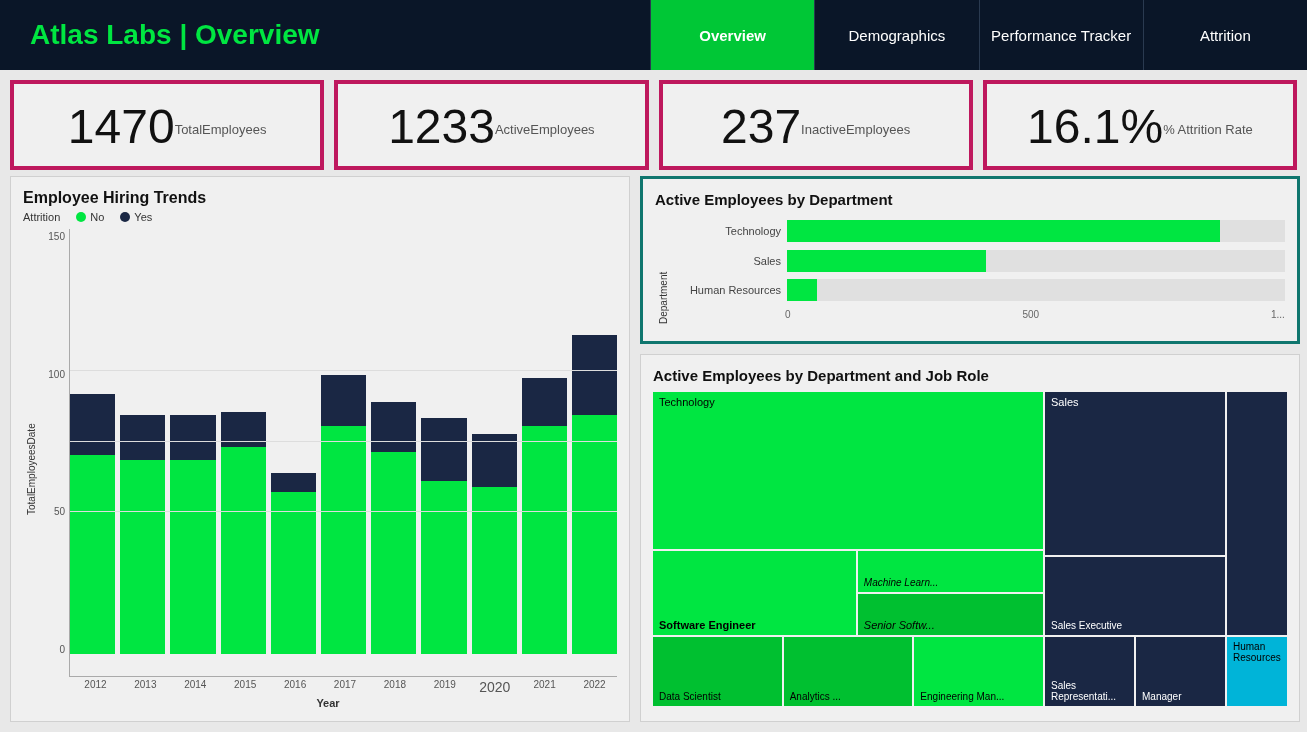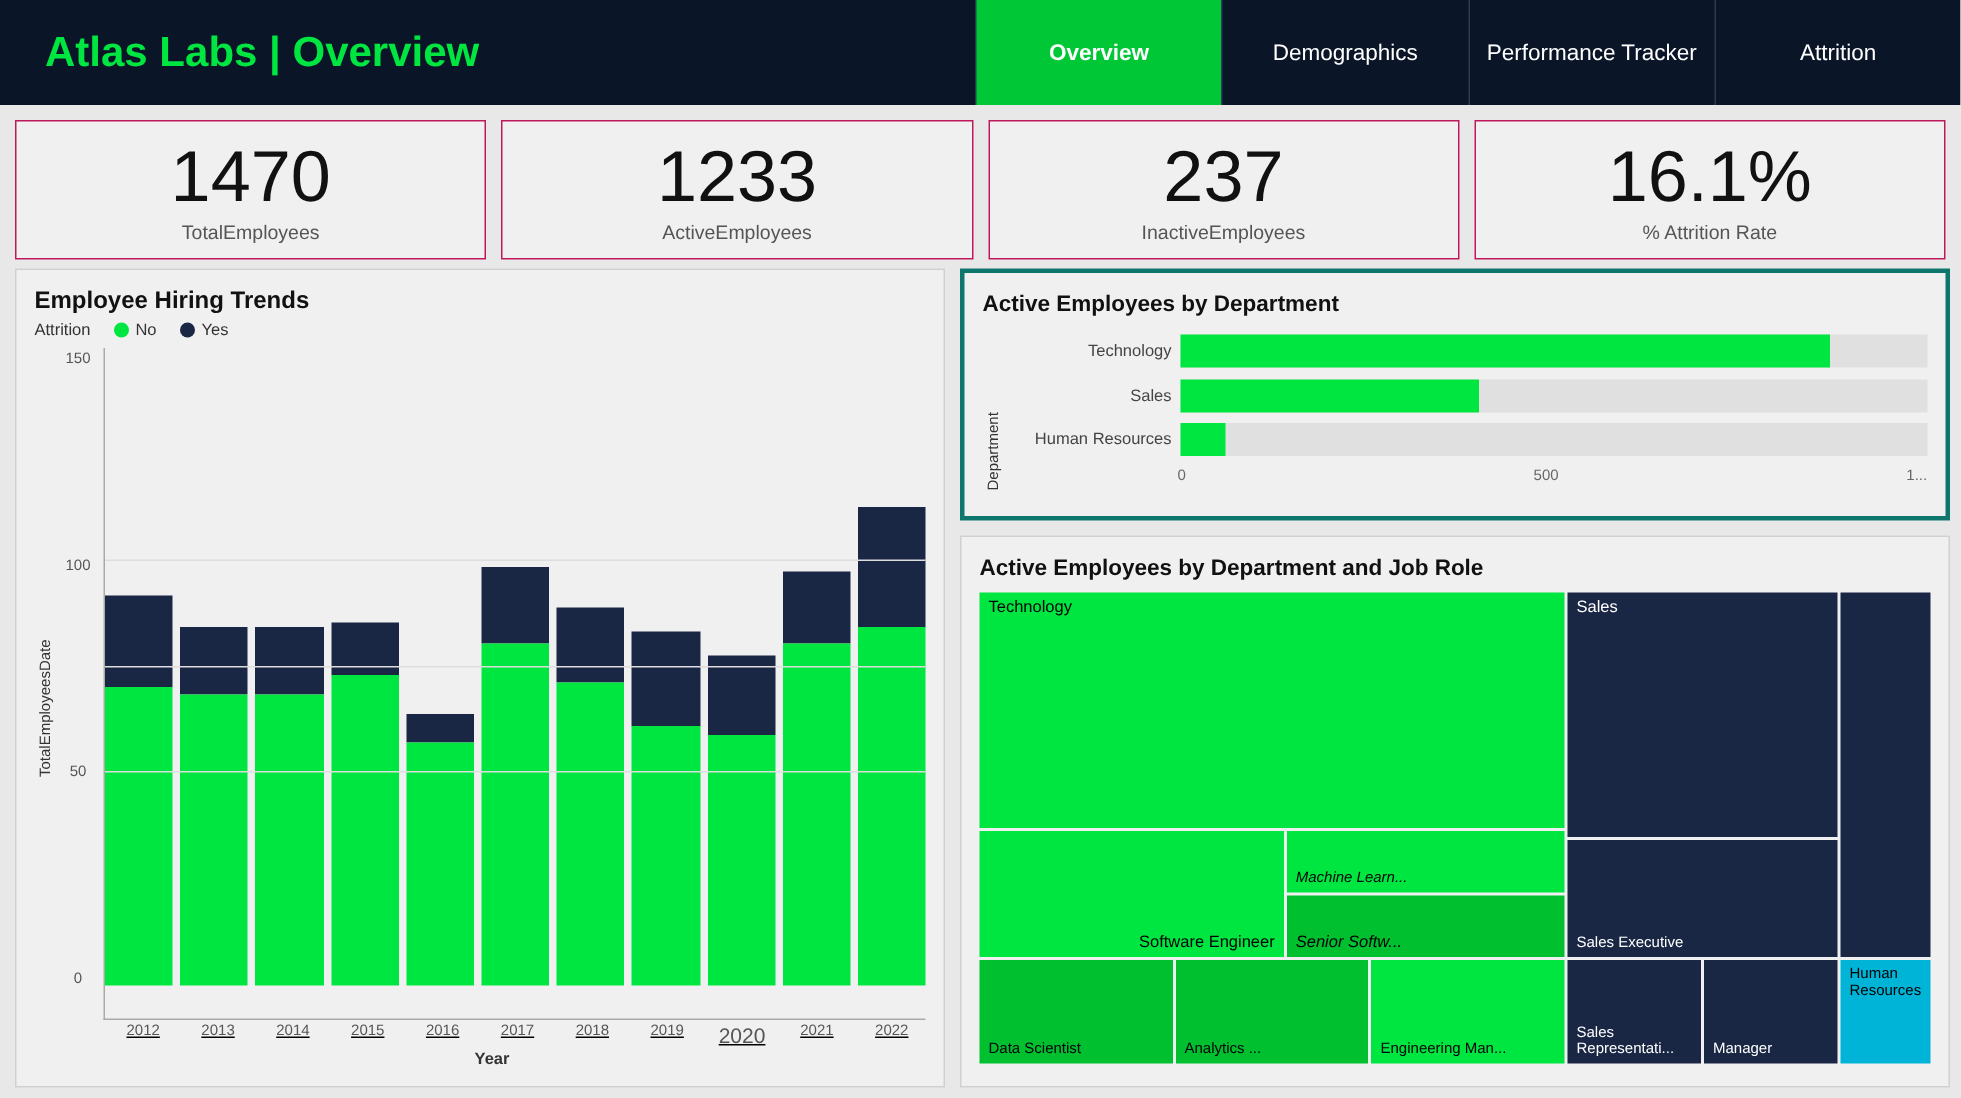--- a/index.html
+++ b/index.html
@@ -7,21 +7,21 @@
 
     
     .header { display: flex; align-items: stretch; background: #0a1628; height: 70px; }
     .header-title { color: #00e641; font-size: 28px; font-weight: 700; padding: 0 30px; display: flex; align-items: center; flex: 0 0 650px; }
     .nav-tabs { display: flex; flex: 1; }
     .nav-tab { flex: 1; display: flex; align-items: center; justify-content: center; color: #fff; font-size: 15px; cursor: pointer; border-left: 1px solid #2a3a50; }
     .nav-tab.active { background: #00c736; color: #fff; font-weight: 600; }
 
     
     .kpi-row { display: flex; gap: 10px; padding: 10px 10px 6px 10px; }
-    .kpi-card { flex: 1; background: #f0f0f0; border: 1px solid #be185d; display: flex; flex-direction: column; align-items: center; justify-content: center; padding: 14px 10px 10px 10px; min-height: 90px; }
+    .kpi-card { flex: 1; background: #f0f0f0; border: 4px solid #be185d; display: flex; flex-direction: row; align-items: center; justify-content: center; padding: 14px 10px 10px 10px; min-height: 90px; }
     .kpi-value { font-size: 48px; font-weight: 300; color: #111; line-height: 1; }
     .kpi-label { font-size: 13px; color: #555; margin-top: 4px; }
 
     
     .main { display: flex; gap: 10px; padding: 0 10px 10px 10px; height: calc(732px - 70px - 106px); }
 
     
     .left-panel { flex: 0 0 620px; background: #f0f0f0; border: 1px solid #d0d0d0; padding: 12px; display: flex; flex-direction: column; }
     .chart-title { font-size: 16px; font-weight: 600; color: #111; margin-bottom: 4px; }
     .legend { display: flex; align-items: center; gap: 16px; font-size: 11px; color: #333; margin-bottom: 6px; }
@@ -96,21 +96,21 @@
       <div class="legend-item">
         <div class="legend-dot" style="background:#1a2744;"></div>
         <span>Yes</span>
       </div>
     </div>
     <div class="chart-body" style="flex:1; display:flex;">
       <div class="vert-label">TotalEmployeesDate</div>
       <div style="flex:1; display:flex; flex-direction:column;">
         <div style="display:flex; flex:1;">
 
-          <div style="width:30px; display:flex; flex-direction:column; justify-content:space-between; padding-bottom:22px; padding-top:2px; align-items:center; padding-right:4px;">
+          <div style="width:30px; display:flex; flex-direction:column; justify-content:space-between; padding-bottom:22px; padding-top:2px; align-items:flex-end; padding-right:4px;">
             <span style="font-size:10px;color:#555;">150</span>
             <span style="font-size:10px;color:#555;">100</span>
             <span style="font-size:10px;color:#555;">50</span>
             <span style="font-size:10px;color:#555;">0</span>
           </div>
 
           <div id="bars-area" style="flex:1; display:flex; align-items:flex-end; gap:5px; padding-bottom:22px; border-bottom:1px solid #aaa; border-left:1px solid #aaa; position:relative;">
 
             <div style="position:absolute;top:0;left:0;right:0;bottom:22px;pointer-events:none;">
               <div style="position:absolute;bottom:50%;left:0;right:0;border-top:1px solid #ddd;"></div>
@@ -179,21 +179,21 @@
               </div>
               <div style="flex: 1 1 0%; display: flex; flex-direction: column; justify-content: flex-end; height: 100%; cursor: pointer;">
                 <div style="height: 75%; display: flex; flex-direction: column; width: 100%;">
                   <div style="height: 25%; background: rgb(26, 39, 68);"></div>
                   <div style="height: 75%; background: rgb(0, 230, 65);"></div>
                 </div>
               </div>
             </div>
         </div>
 
-        <div id="x-labels" style="display:flex; gap:5px; padding-left:34px; margin-top:2px;text-decoration:underline;">
+        <div id="x-labels" style="display:flex; gap:5px; padding-left:34px; margin-top:2px;">
         <div style="flex: 1 1 0%; text-align: center; font-size: 10px; color: rgb(85, 85, 85);">2012</div>
             <div style="flex: 1 1 0%; text-align: center; font-size: 10px; color: rgb(85, 85, 85);">2013</div>
             <div style="flex: 1 1 0%; text-align: center; font-size: 10px; color: rgb(85, 85, 85);">2014</div>
             <div style="flex: 1 1 0%; text-align: center; font-size: 10px; color: rgb(85, 85, 85);">2015</div>
             <div style="flex: 1 1 0%; text-align: center; font-size: 10px; color: rgb(85, 85, 85);">2016</div>
             <div style="flex: 1 1 0%; text-align: center; font-size: 10px; color: rgb(85, 85, 85);">2017</div>
             <div style="flex: 1 1 0%; text-align: center; font-size: 10px; color: rgb(85, 85, 85);">2018</div>
             <div style="flex: 1 1 0%; text-align: center; font-size: 10px; color: rgb(85, 85, 85);">2019</div>
             <div style="flex: 1 1 0%; text-align: center; font-size: 14px; color: rgb(85, 85, 85);">2020</div>
             <div style="flex: 1 1 0%; text-align: center; font-size: 10px; color: rgb(85, 85, 85);">2021</div>
@@ -242,21 +242,21 @@
       <div class="treemap-title">Active Employees by Department and Job Role</div>
       <div style="display:flex; height:calc(100% - 28px); gap:2px;">
 
         <div style="display:flex; flex-direction:column; gap:2px; flex: 0 0 390px;">
 
           <div style="display:flex; gap:2px; flex:0 0 50%;">
             <div class="tm-cell green-bright" style="flex:1;">Technology</div>
           </div>
 
           <div style="display:flex; gap:2px; flex:1;">
-            <div class="tm-cell green-bright" style="flex:0 0 52%; flex-direction:column; align-items:flex-end;">
+            <div class="tm-cell green-bright" style="flex:0 0 52%; flex-direction:column; align-items:flex-start;font-weight:bold;">
               <span style="margin-top:auto; font-size:11px;">Software Engineer</span>
             </div>
             <div style="display:flex; flex-direction:column; gap:2px; flex:1;font-style:italic;">
               <div class="tm-cell green-bright" style="flex:1; font-size:10px; align-items:flex-end;">Machine Learn...</div>
               <div class="tm-cell green-dark" style="flex:1; font-size:11px; align-items:flex-end;">Senior Softw...</div>
             </div>
           </div>
 
           <div style="display:flex; gap:2px; flex:0 0 22%;">
             <div class="tm-cell green-dark" style="flex:1; font-size:10px; align-items:flex-end;">Data Scientist</div>

